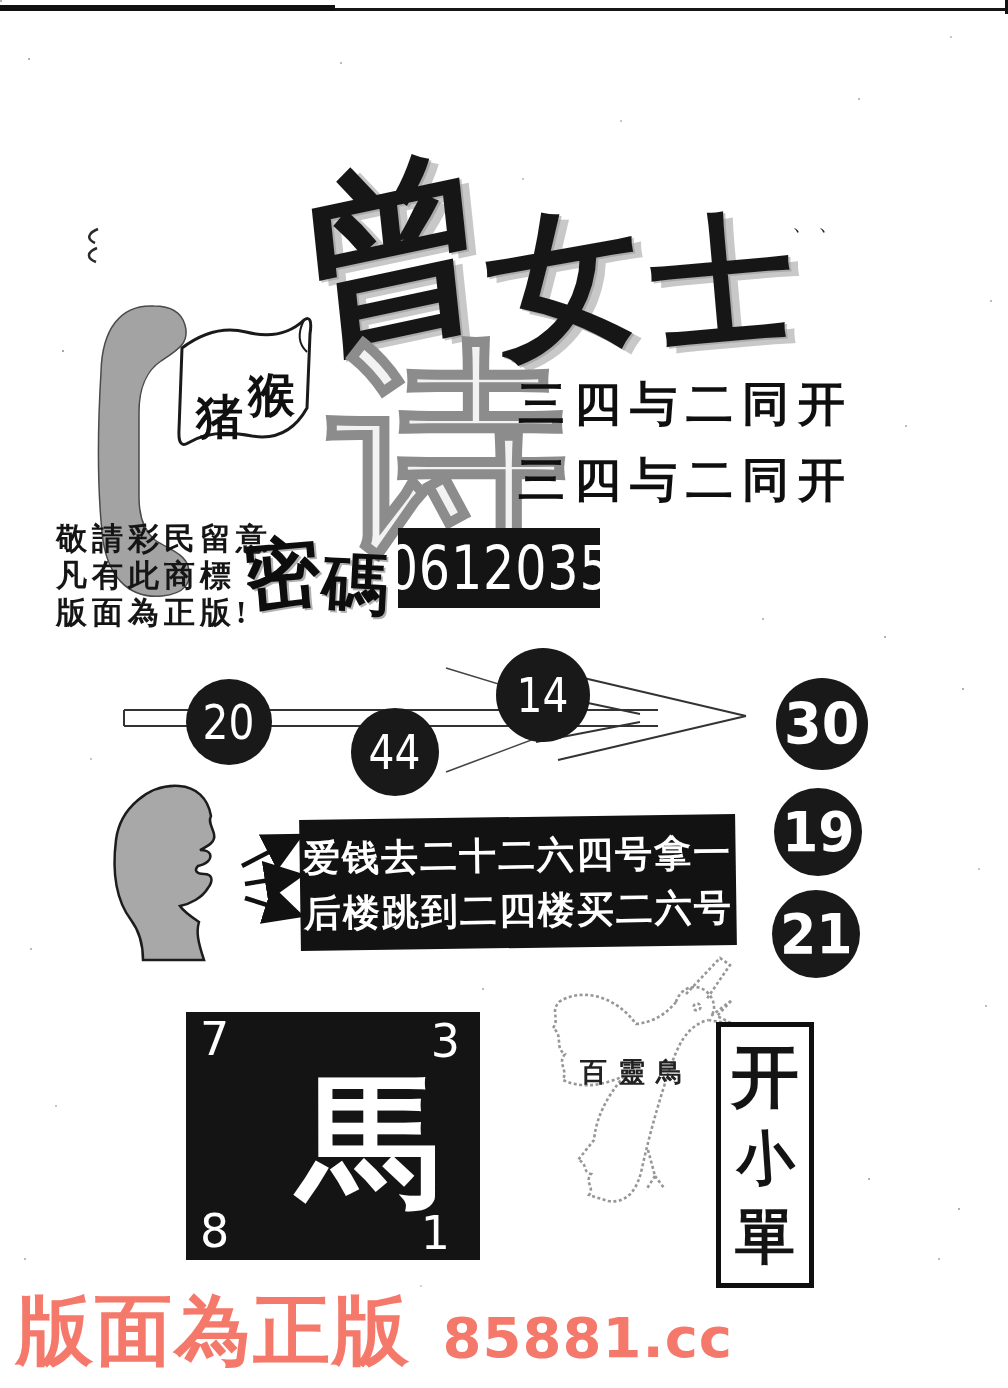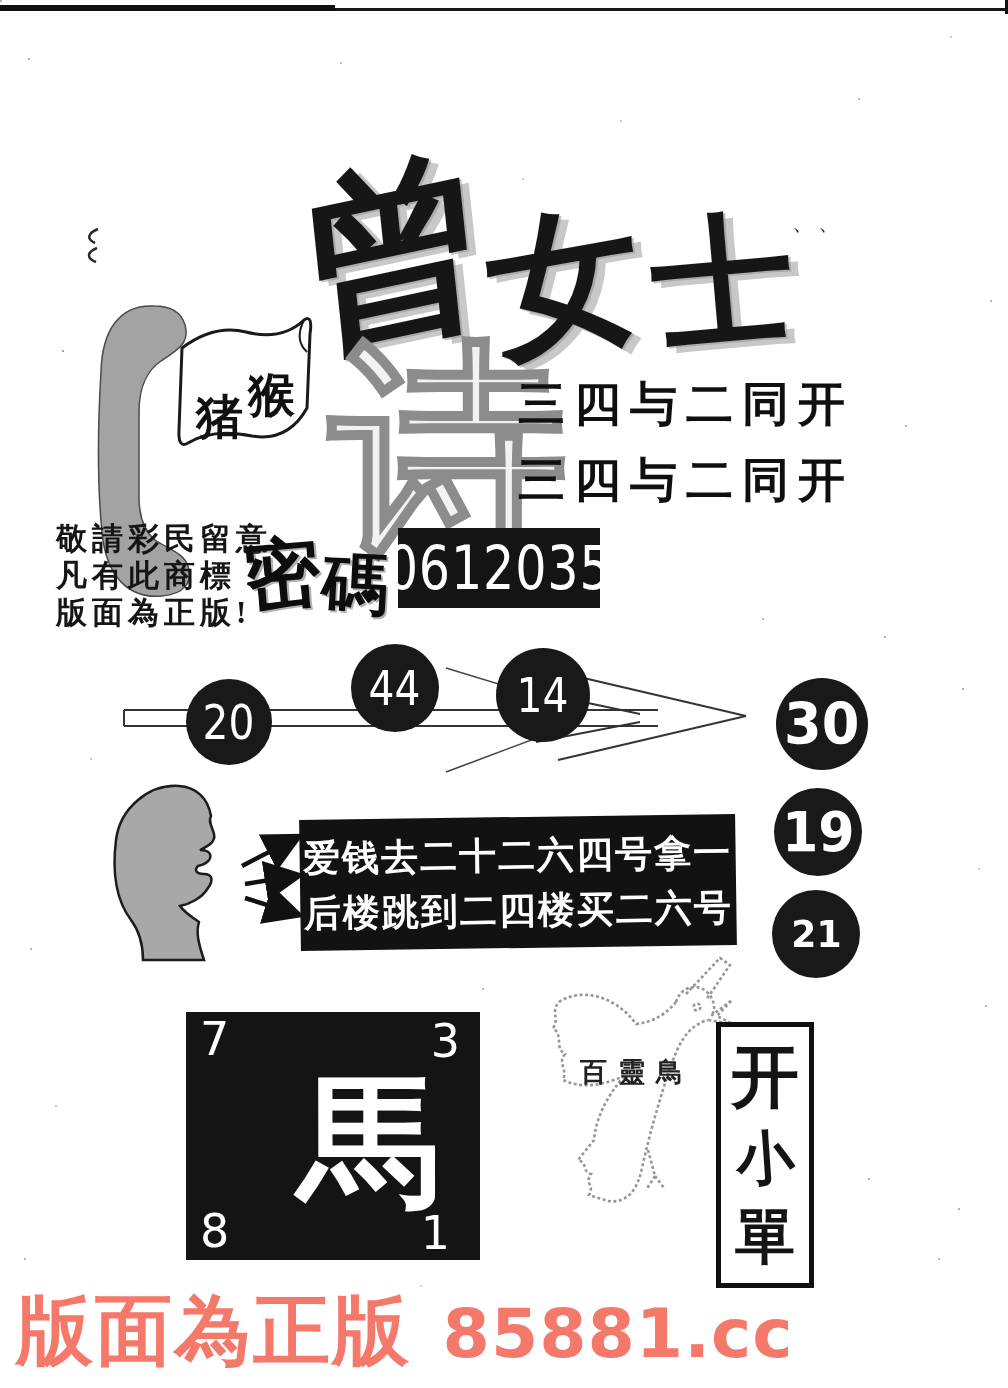--- a/index.html
+++ b/index.html
@@ -55,27 +55,27 @@
   .code-box span{color:#fff;font-family:"DejaVu Sans",sans-serif;font-size:60px;
     transform:scaleX(.82);letter-spacing:1px;}
   
   .arrow-svg{position:absolute;left:118px;top:662px;}
   .num-circle{position:absolute;border-radius:50%;background:#191919;color:#fff;
     display:flex;align-items:center;justify-content:center;
     font-family:"DejaVu Sans",sans-serif;}
   .ac{font-size:48px;font-weight:400;}
   .ac span{transform:scaleX(.85);}
   .ac0{left:186px;top:679px;width:86px;height:86px;}
-  .ac1{left:351px;top:644px;width:88px;height:88px;}
+  .ac1{left:351px;top:708px;width:88px;height:88px;}
   .ac2{left:496px;top:648px;width:94px;height:94px;}
   .sc{font-weight:700;}
   .sc span{transform:scaleX(.95);}
   .sc0{left:776px;top:678px;width:92px;height:92px;font-size:57px;}
   .sc1{left:774px;top:788px;width:88px;height:88px;font-size:55px;}
-  .sc2{left:772px;top:890px;width:88px;height:88px;font-size:38px;}
+  .sc2{left:772px;top:890px;width:88px;height:88px;font-size:55px;}
   
   .head-svg{position:absolute;left:104px;top:782px;}
   .mouth-arrows-svg{position:absolute;left:238px;top:818px;}
   .speech-box{position:absolute;left:300px;top:817px;width:436px;height:131px;background:#121212;
     transform:rotate(-.8deg);display:flex;flex-direction:column;align-items:center;justify-content:center;}
   .speech-box div{color:#fff;font-family:"DejaVu Sans",sans-serif;font-weight:bold;
     font-size:37px;line-height:55px;letter-spacing:2px;white-space:nowrap;}
   
   .horse-board{position:absolute;left:186px;top:1012px;width:294px;height:248px;background:#141414;}
   .hb-corner{position:absolute;color:#fff;font-family:"DejaVu Sans",sans-serif;
@@ -95,21 +95,21 @@
     border:5px solid #0f0f0f;display:flex;flex-direction:column;align-items:center;
     justify-content:space-around;padding:6px 0;}
   .sb-char{font-weight:bold;color:#141414;line-height:1;}
   .sb0{font-size:68px;}
   .sb1{font-size:58px;transform:rotate(-4deg);}
   .sb2{font-size:60px;}
   
   .footer{position:absolute;left:16px;top:1280px;color:#f5796b;white-space:nowrap;
     font-family:"DejaVu Sans",sans-serif;font-weight:bold;}
   .footer .brand{font-size:77px;letter-spacing:2px;}
-  .footer .site{font-size:68px;margin-left:26px;letter-spacing:1px;}
+  .footer .site{font-size:56px;margin-left:26px;letter-spacing:1px;}
 </style>
 </head>
 <body>
 
 <div class="page">
 
   <div class="top-line"></div>
   <div class="top-line-thick"></div>
   <div class="right-edge-mark"></div>
   <div class="speckles"></div>

